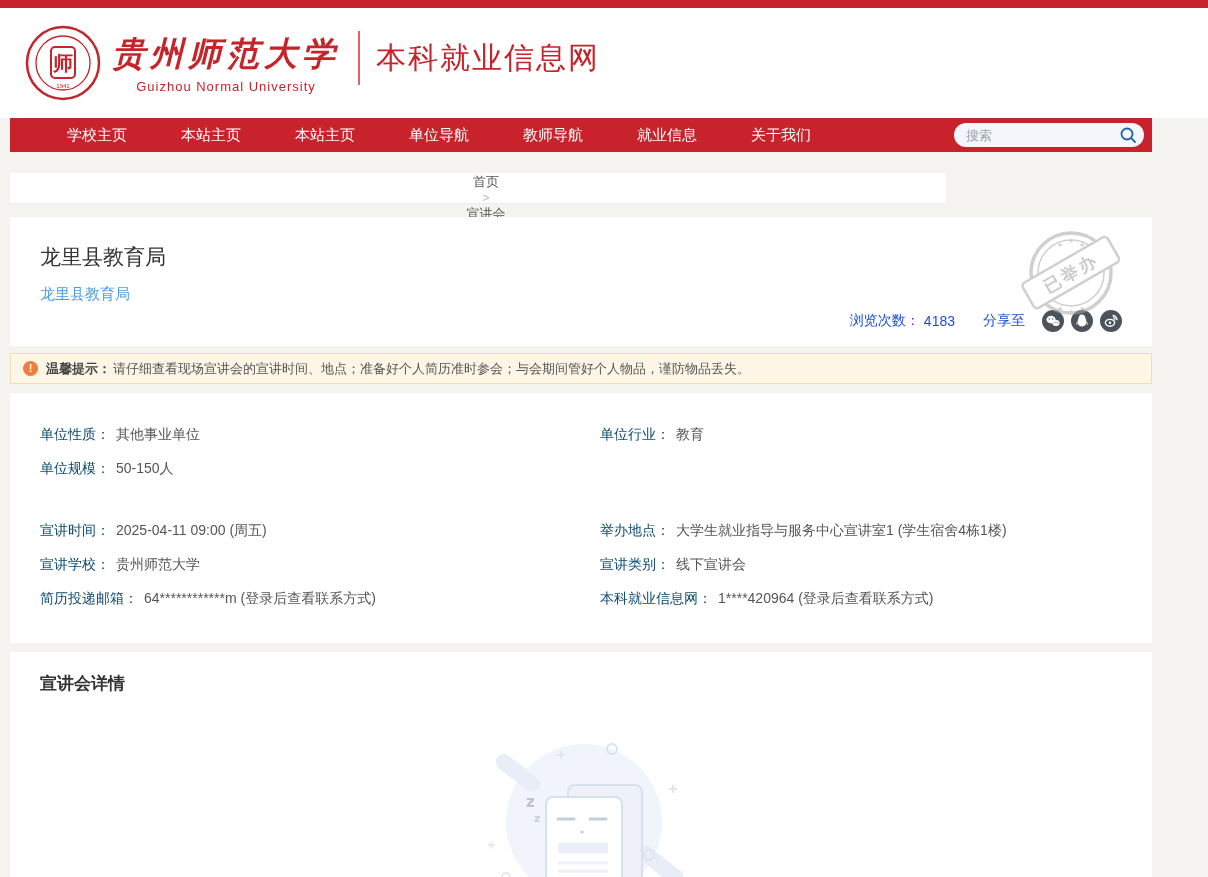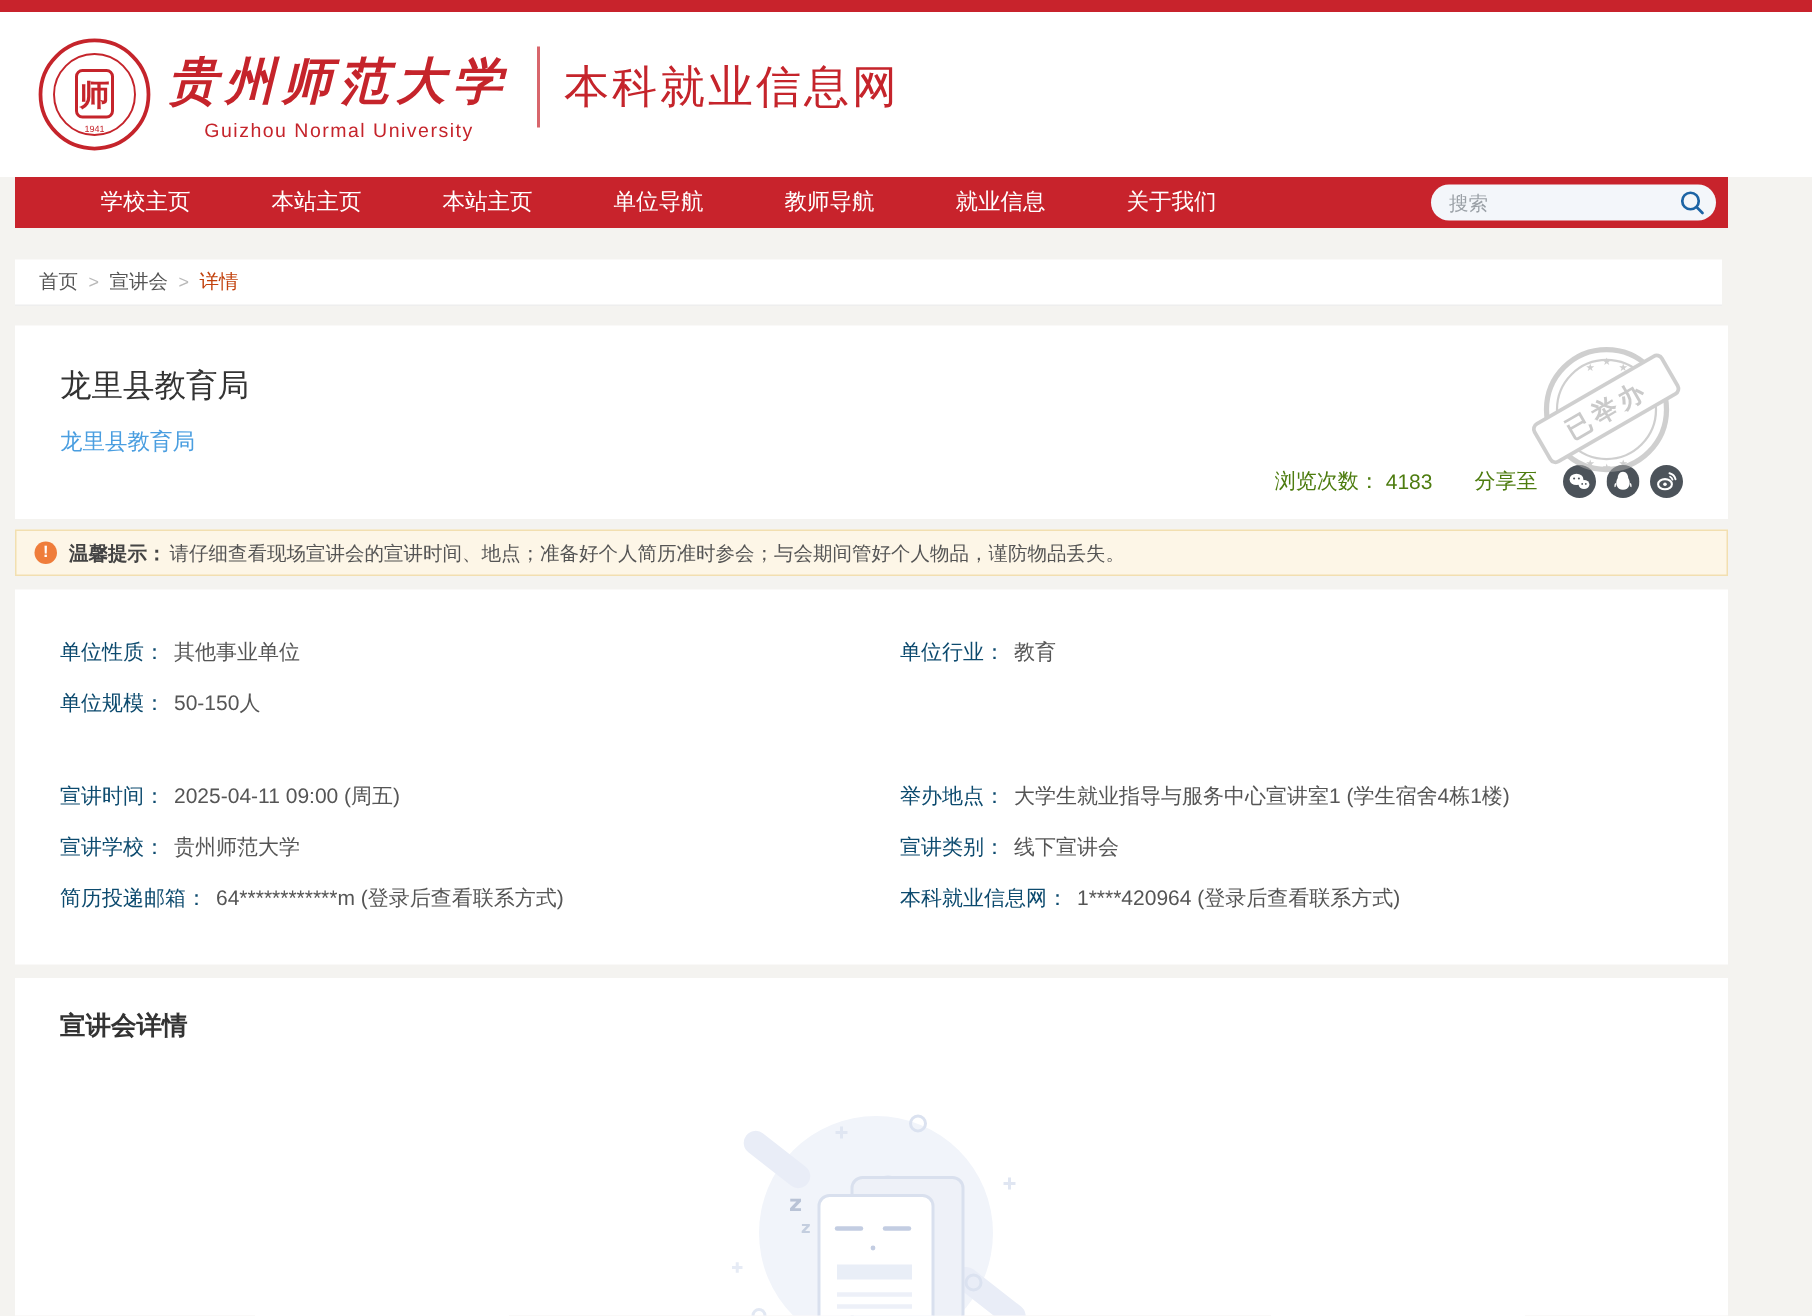--- a/index.html
+++ b/index.html
@@ -41,35 +41,36 @@
     position:absolute; right:8px; top:5px;
     width:190px; height:24px; background:#f3f6fa; border-radius:12px;
     display:flex; align-items:center; padding:0 6px 0 12px;justify-content:center;
   }
   .search-input { flex:1; border:none; outline:none; background:transparent; font-size:13px; color:#333; min-width:0; }
   .search-input::placeholder { color:#9aa0a6; }
   .search-icon { width:20px; height:20px; flex:0 0 auto; cursor:pointer; }
 
   
   .breadcrumb {
-    margin:21px 0 0 10px; width:1138px; height:31px; background:#fff;
+    margin:21px 0 0 10px; width:936px; height:31px; background:#fff;
     display:flex; align-items:center; padding-left:16px; font-size:13px;
     border-bottom:1px solid #eee;
+    flex-direction:column;
   }
   .crumb { color:#555; cursor:pointer; }
   .crumb-current { color:#c2410c; cursor:default; }
   .crumb-sep { color:#b9b9b9; margin:0 7px; font-size:12px; }
 
   
   .section { margin-left:10px; width:1142px; background:#fff; }
 
   .title-card { margin-top:13px; position:relative; padding:26px 30px 14px 30px; }
   .company-title { font-size:21px; color:#333; font-weight:400; }
   .company-link { font-size:15px; color:#4a9ee0; margin-top:14px; cursor:pointer; width:max-content; }
-  .meta-row { display:flex; justify-content:flex-end; align-items:center; margin-top:6px; font-size:14px; color:#4d7c0f; }
+  .meta-row { display:flex; justify-content:flex-end; align-items:center; margin-top:6px; font-size:14px; color:#1d4ed8; }
   .meta-row .views-count { margin-left:4px; }
   .share-label { margin-left:28px; margin-right:10px; }
   .share-icon { width:22px; height:22px; margin-left:7px; cursor:pointer; }
   .stamp { position:absolute; right:26px; top:6px; width:110px; height:100px; }
 
   .tip-bar {
     margin:7px 0 0 10px; width:1142px; height:31px;
     background:#fdf6e7; border:1px solid #f2dfb0;
     display:flex; align-items:center; padding-left:12px; font-size:13px; color:#555;
   }

